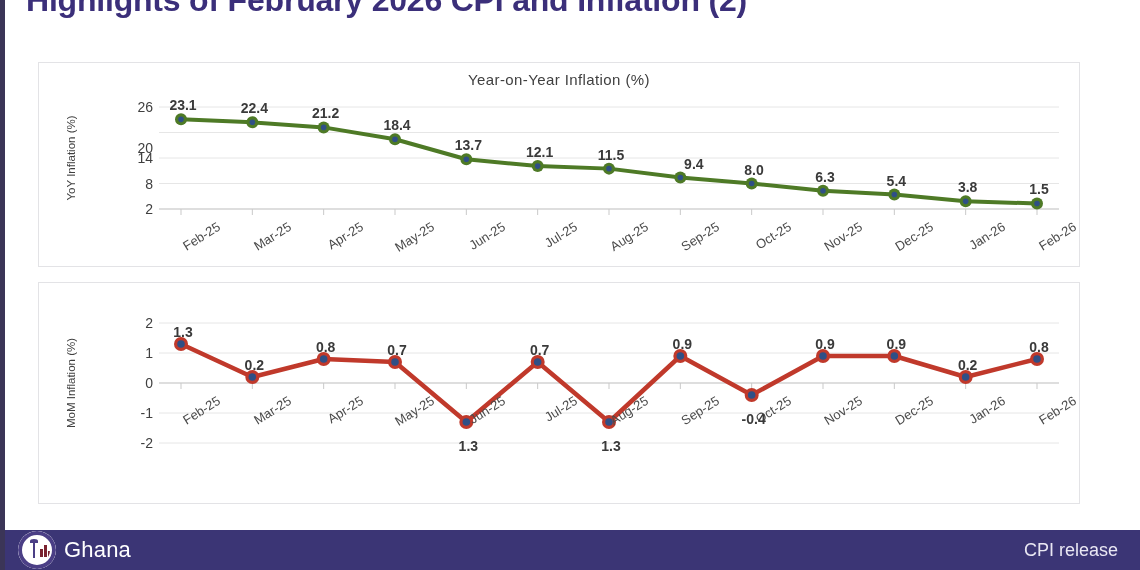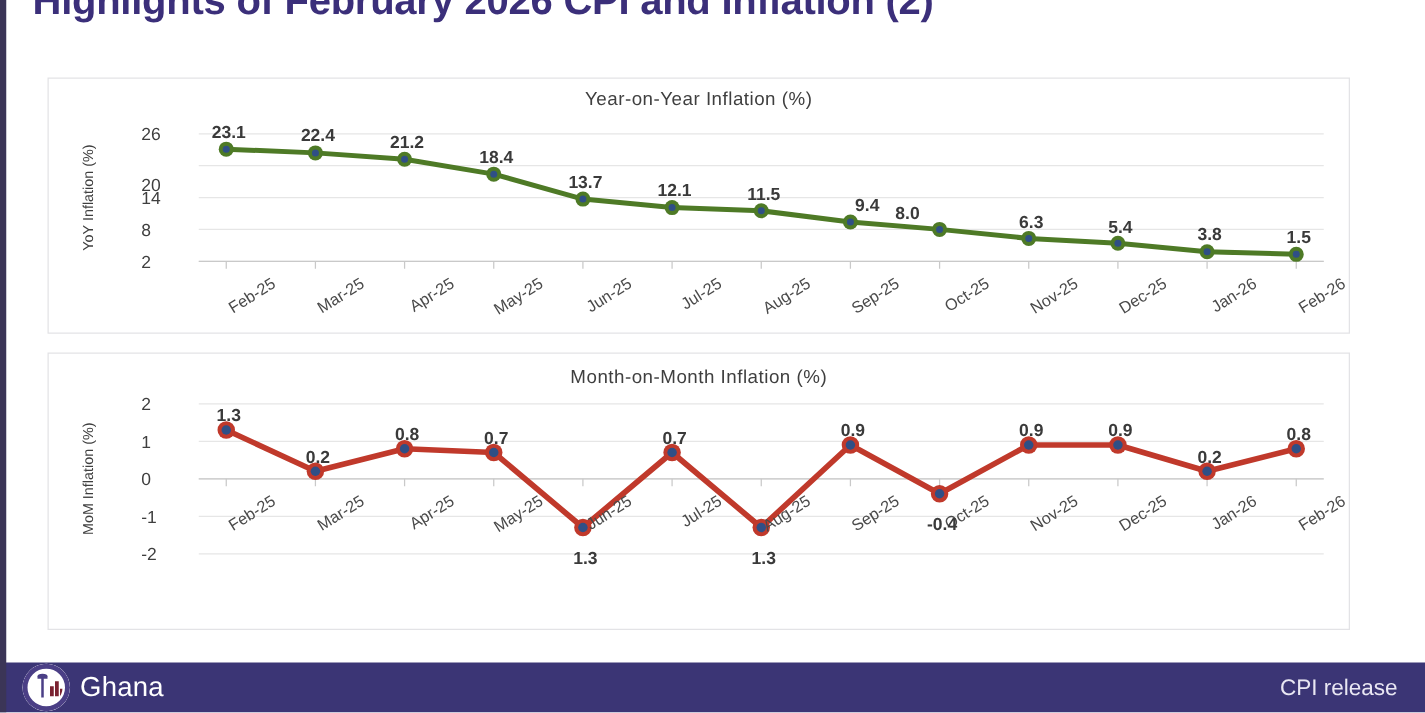--- a/index.html
+++ b/index.html
@@ -81,20 +81,21 @@
     font-weight: normal;
   }
 
   .plot {
     position: absolute;
     overflow: visible;
   }
 
   .ytick {
     position: absolute;
+    text-align: right;
     font-size: 14px;
     color: #3f3f3f;
     white-space: nowrap;
     transform: translateY(-50%);
   }
 
   .xtick {
     position: absolute;
     font-size: 13px;
     color: #4a4a4a;
@@ -293,29 +294,28 @@
       <div class="xtick" style="left: 960.667px; top: 156px; width: 70px; margin-left: -70px;">Jan-26</div>
       <div class="xtick" style="left: 1032px; top: 156px; width: 70px; margin-left: -70px;">Feb-26</div>
       <div class="dlabel" style="left: 144px; top: 34.325px;">23.1</div>
       <div class="dlabel" style="left: 215.333px; top: 37.3px;">22.4</div>
       <div class="dlabel" style="left: 286.667px; top: 42.4px;">21.2</div>
       <div class="dlabel" style="left: 358px; top: 54.3px;">18.4</div>
       <div class="dlabel" style="left: 429.333px; top: 74.275px;">13.7</div>
       <div class="dlabel" style="left: 500.667px; top: 81.075px;">12.1</div>
       <div class="dlabel" style="left: 572px; top: 83.625px;">11.5</div>
       <div class="dlabel" style="left: 643.333px; top: 92.55px; padding-left: 23px;">9.4</div>
-      <div class="dlabel" style="left: 687px; top: 98.5px;">8.0</div>
+      <div class="dlabel" style="left: 715px; top: 98.5px;">8.0</div>
       <div class="dlabel" style="left: 786px; top: 105.725px;">6.3</div>
       <div class="dlabel" style="left: 857.333px; top: 109.55px;">5.4</div>
       <div class="dlabel" style="left: 928.667px; top: 116.35px;">3.8</div>
       <div class="dlabel" style="left: 1000px; top: 118.475px;">1.5</div>
     </div>
 
   <div class="card" id="card-mom">
-    <div class="chart-title">Month-on-Month Inflation (%)</div>
     <div class="axis-title" id="ytitle-mom" style="left: 26px; top: 160px; width: 120px; text-align: center;">MoM Inflation (%)</div>
     <div class="plot" id="plot-mom" style="left: 120px; top: 40px; width: 900px; height: 120px;">
         <svg width="900" height="120" style="position: absolute; left: 0px; top: 0px; overflow: visible;">
           <line x1="0" x2="900" y1="120" y2="120" stroke="#e6e6e6" stroke-width="1"></line>
           <line x1="0" x2="900" y1="90" y2="90" stroke="#e6e6e6" stroke-width="1"></line>
           <line x1="0" x2="900" y1="60" y2="60" stroke="#e6e6e6" stroke-width="1"></line>
           <line x1="0" x2="900" y1="30" y2="30" stroke="#e6e6e6" stroke-width="1"></line>
           <line x1="0" x2="900" y1="0" y2="0" stroke="#e6e6e6" stroke-width="1"></line>
           <line x1="0" x2="900" y1="60" y2="60" stroke="#c9c9c9" stroke-width="1"></line>
           <line x1="22" x2="22" y1="60" y2="66" stroke="#c9c9c9" stroke-width="1"></line>

